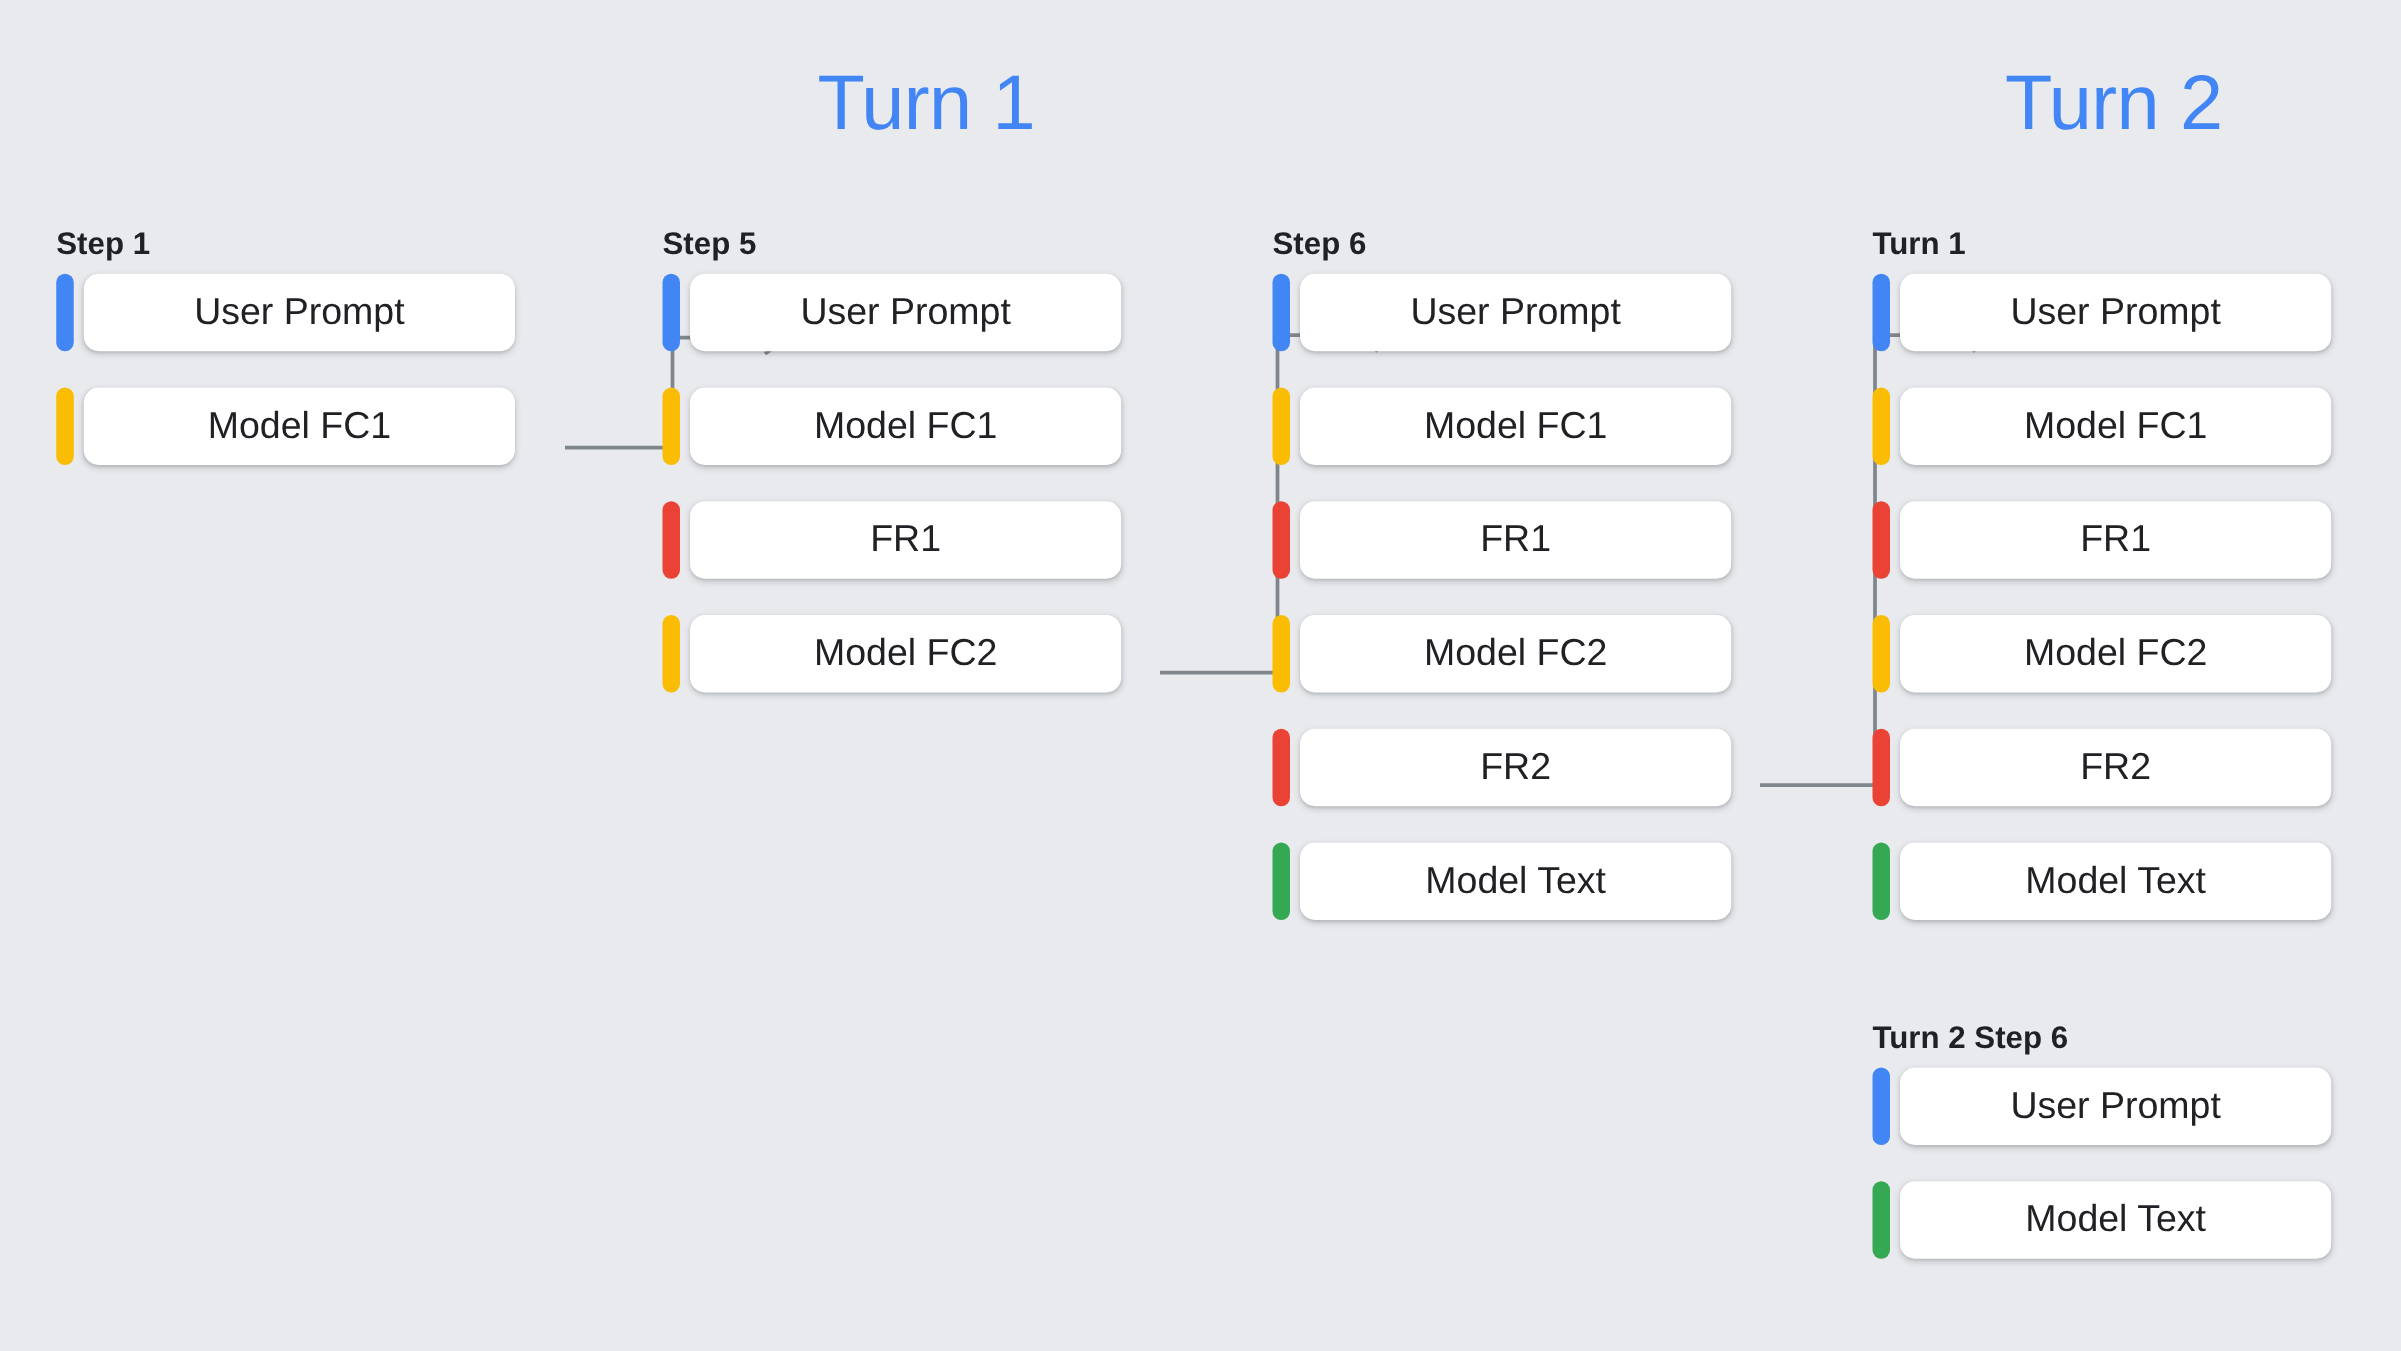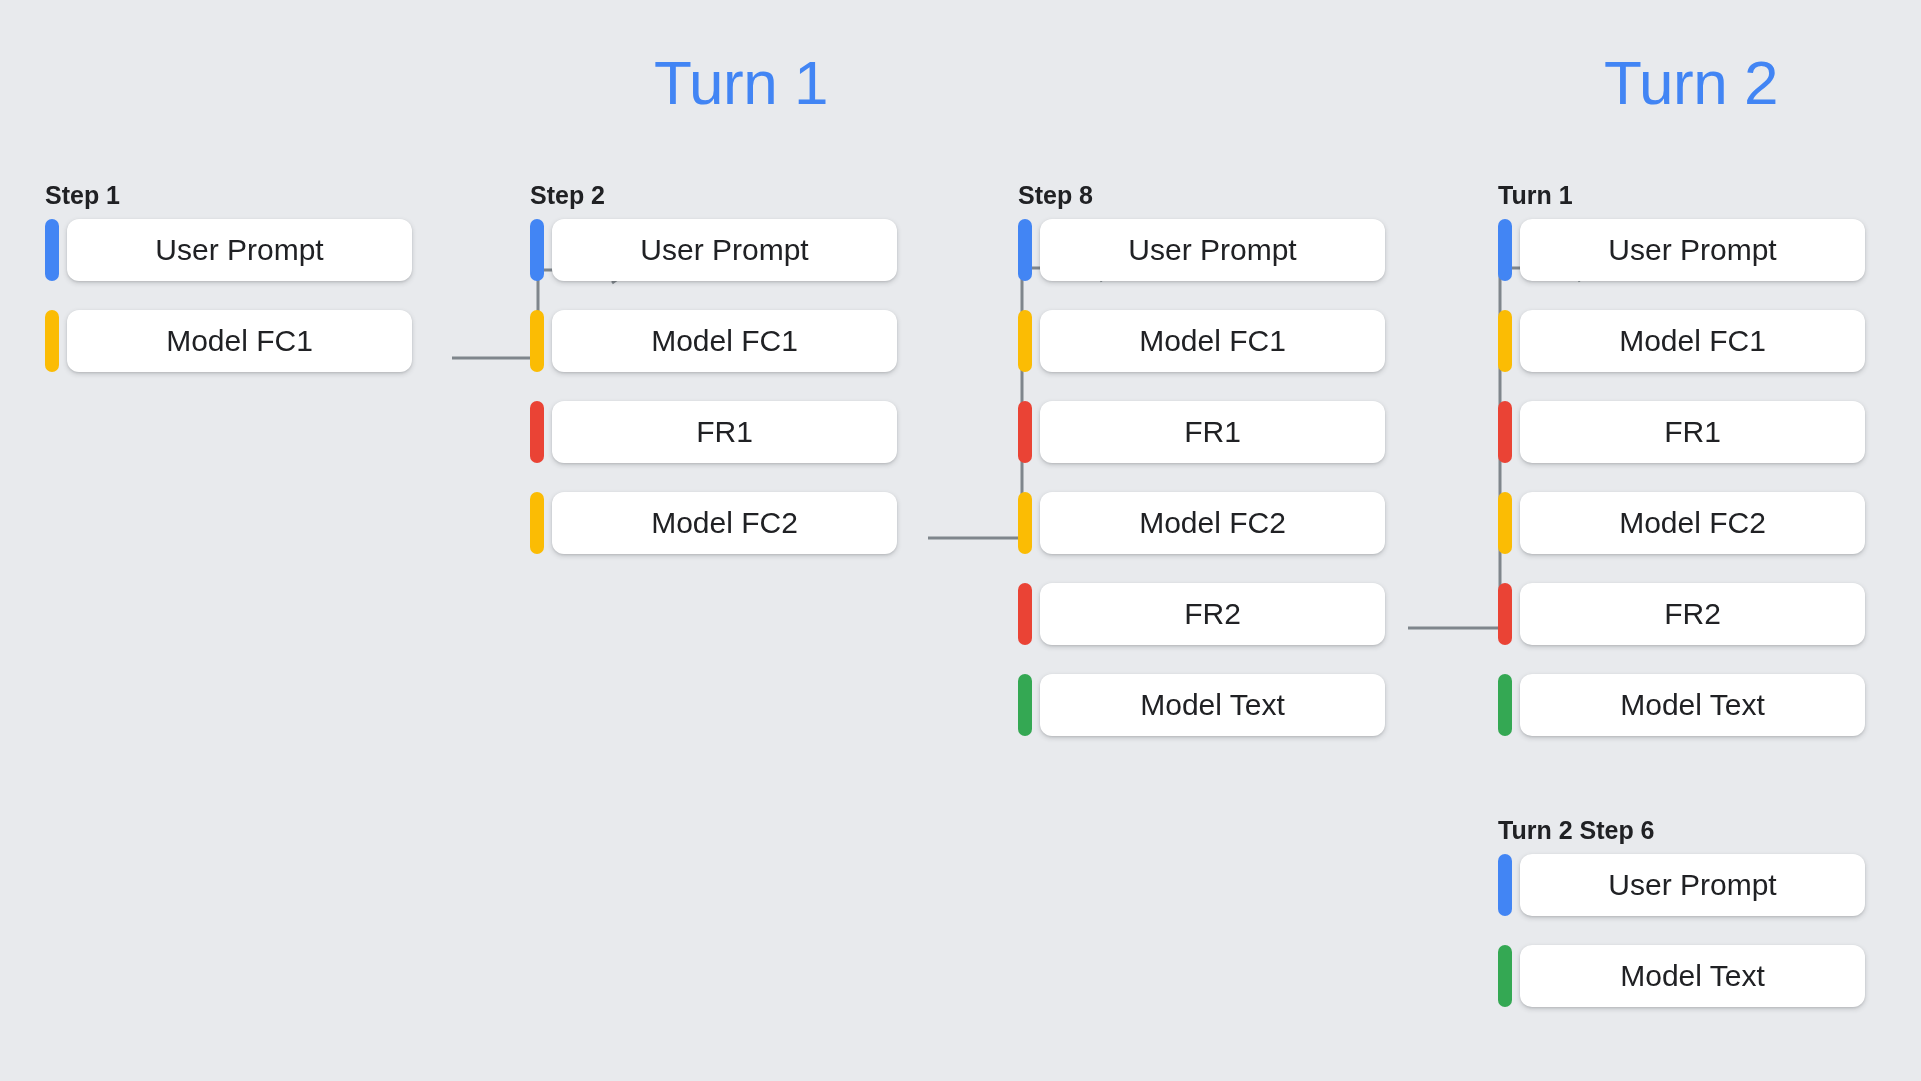--- a/index.html
+++ b/index.html
@@ -145,21 +145,21 @@
           </div>
           <div class="row">
             <div class="bar yellow"></div>
             <div class="card">
               <span class="card-label">Model FC1</span>
             </div>
           </div>
         </div>
       </div>
       <div class="column" style="left: 530px; top: 183px;">
-        <div class="column-label">Step 2</div>
+        <div class="column-label">Step 5</div>
         <div class="rows">
           <div class="row">
             <div class="bar blue"></div>
             <div class="card">
               <span class="card-label">User Prompt</span>
             </div>
           </div>
           <div class="row">
             <div class="bar yellow"></div>
             <div class="card">
@@ -174,21 +174,21 @@
           </div>
           <div class="row">
             <div class="bar yellow"></div>
             <div class="card">
               <span class="card-label">Model FC2</span>
             </div>
           </div>
         </div>
       </div>
       <div class="column" style="left: 1018px; top: 183px;">
-        <div class="column-label">Step 8</div>
+        <div class="column-label">Step 6</div>
         <div class="rows">
           <div class="row">
             <div class="bar blue"></div>
             <div class="card">
               <span class="card-label">User Prompt</span>
             </div>
           </div>
           <div class="row">
             <div class="bar yellow"></div>
             <div class="card">

